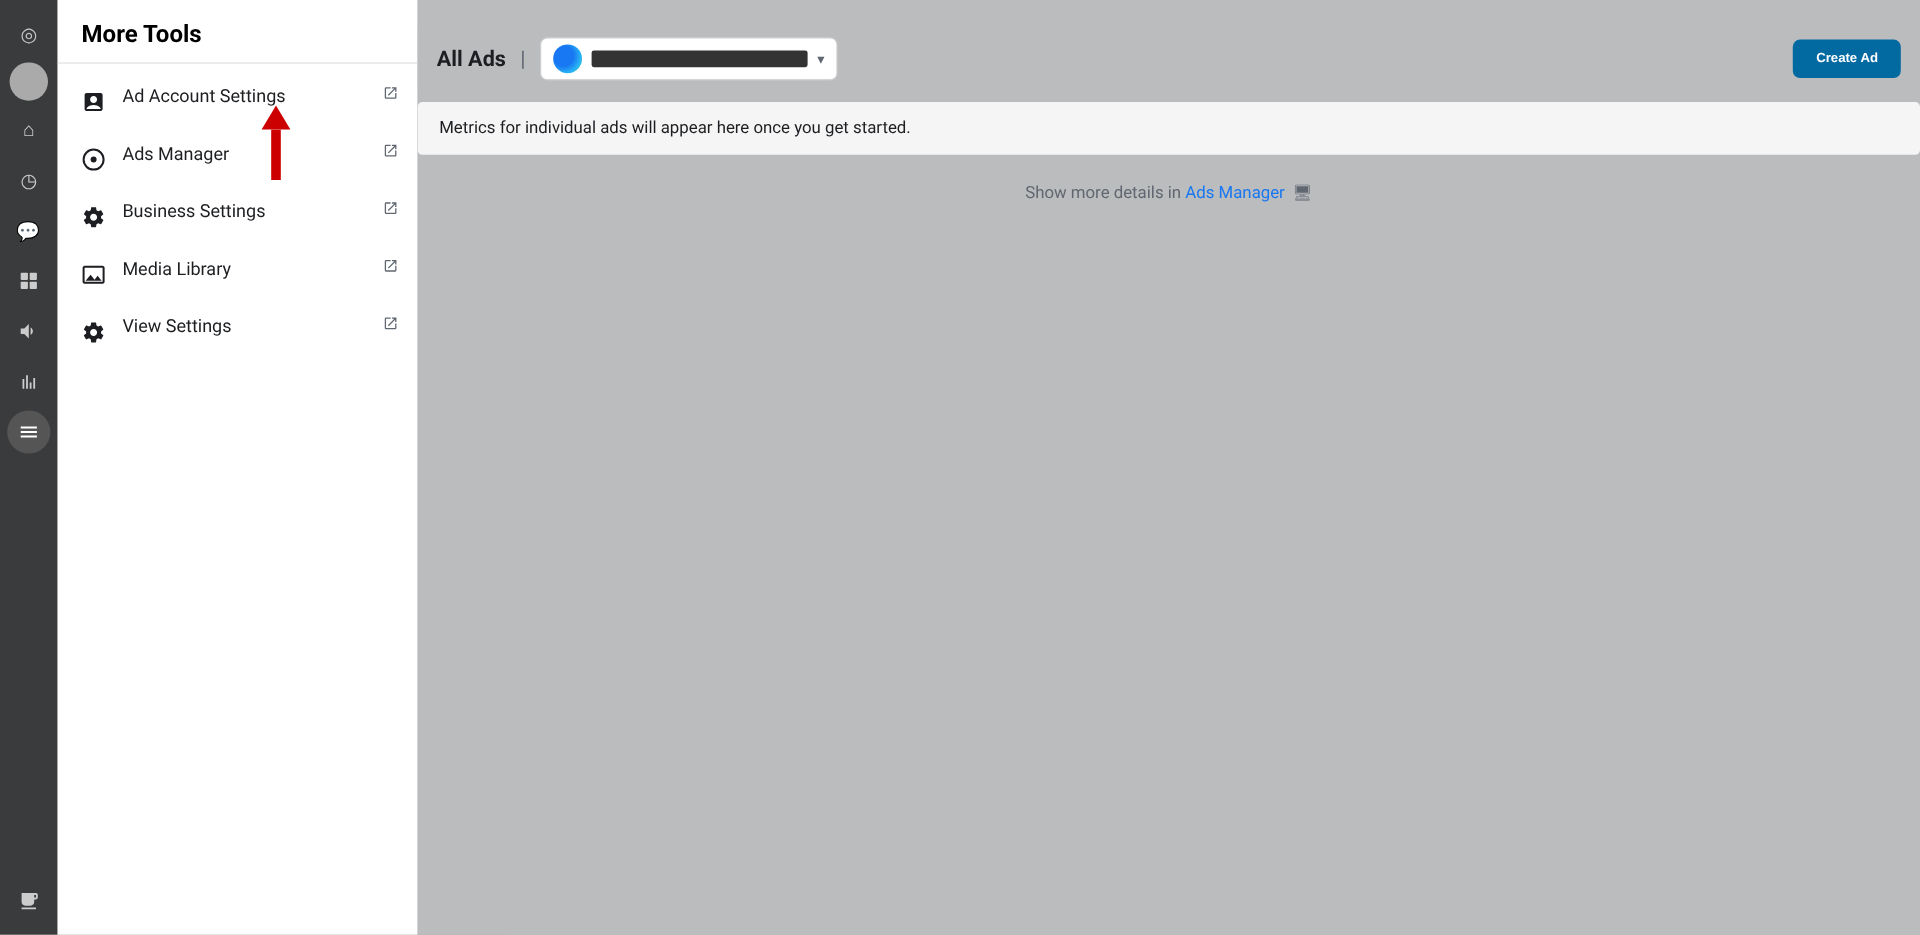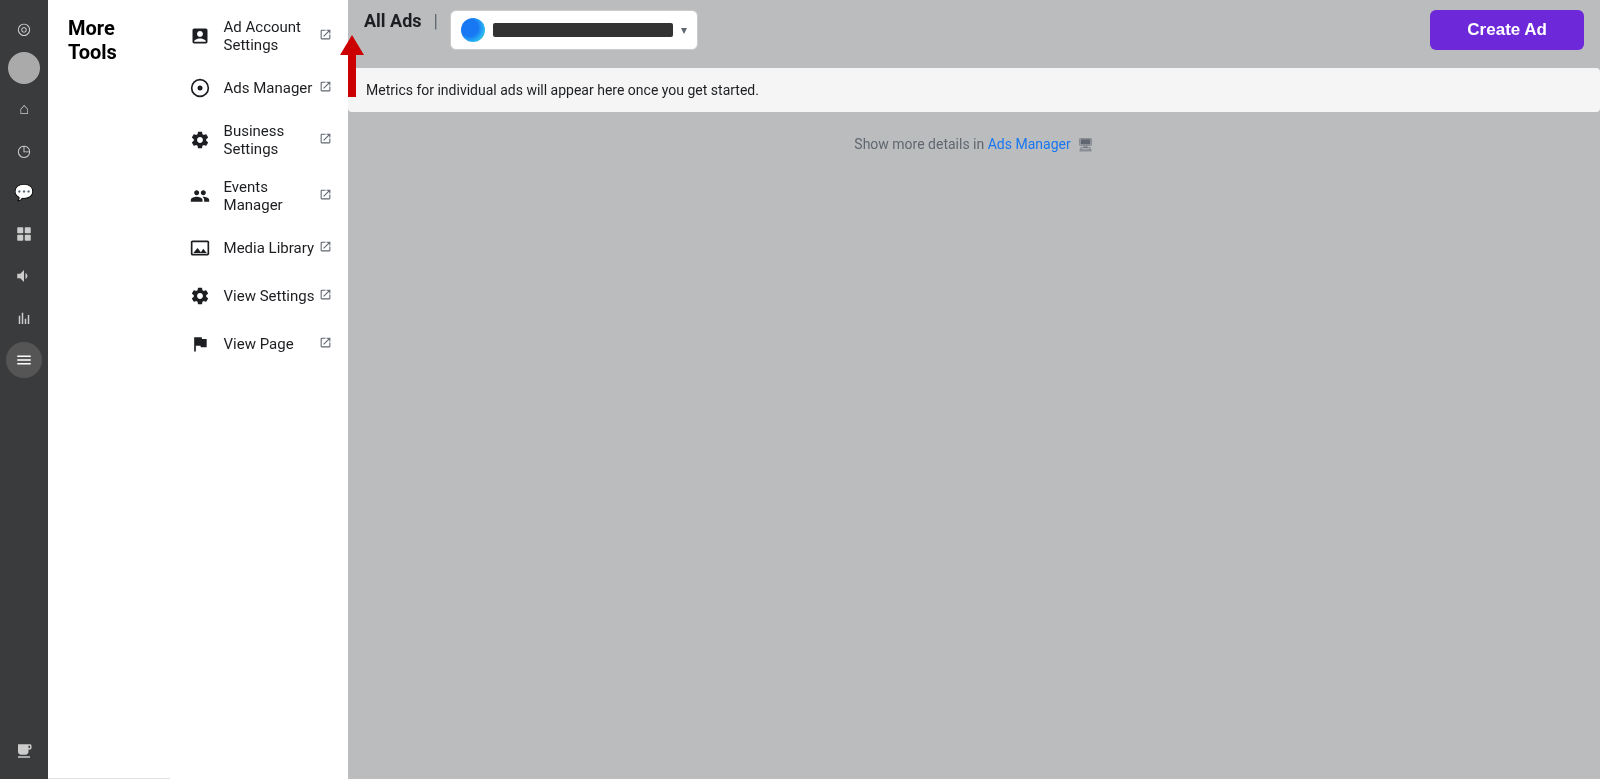--- a/index.html
+++ b/index.html
@@ -45,35 +45,35 @@
       border-radius: 50%;
     }
     .nav-spacer { flex: 1; }
 
     
     .sidebar {
       width: 300px;
       background: #fff;
       flex-shrink: 0;
       display: flex;
-      flex-direction: row;
+      flex-direction: column;
     }
     .sidebar-header {
       font-size: 20px;
       font-weight: 700;
       padding: 16px 20px 12px 20px;
       border-bottom: 1px solid #e0e0e0;
     }
     .sidebar-list {
       list-style: none;
       padding: 8px 0;
     }
     .sidebar-item {
       display: flex;
-      align-items: center;
+      align-items: flex-start;
       padding: 10px 16px;
       cursor: pointer;
       position: relative;
     }
     .sidebar-item .item-icon {
       width: 28px;
       height: 28px;
       display: flex;
       align-items: center;
       justify-content: center;
@@ -106,23 +106,25 @@
       flex: 1;
       display: flex;
       flex-direction: column;
       background: #bbbcbe;
       overflow: hidden;
     }
 
     
     .top-bar {
       display: flex;
+      align-items: center;
       padding: 10px 16px;
       background: #bbbcbe;
       gap: 12px;
+      margin-top: 21px;
     }
     .top-bar-title {
       font-size: 18px;
       font-weight: 700;
       color: #1c1e21;
     }
     .divider-bar {
       color: #606770;
       font-size: 18px;
     }
@@ -149,26 +151,26 @@
       height: 14px;
       width: 180px;
       border-radius: 2px;
     }
     .account-selector .chevron {
       color: #606770;
       font-size: 12px;
     }
     .spacer { flex: 1; }
     .create-ad-btn {
-      background: #6d28d9;
+      background: #0369a1;
       color: #fff;
       border: none;
       border-radius: 6px;
-      padding: 10px 37px;
-      font-size: 17px;
+      padding: 10px 19px;
+      font-size: 11px;
       font-weight: 600;
       cursor: pointer;
     }
 
     
     .info-panel {
       background: #f5f5f5;
       border-radius: 4px;
       margin: 8px 0;
       padding: 14px 18px;
@@ -275,63 +277,37 @@
       <span class="item-label">Business Settings</span>
       <span class="external-icon">
         <svg width="13" height="13" viewBox="0 0 24 24" fill="currentColor">
             <path d="M19 19H5V5h7V3H5a2 2 0 00-2 2v14a2 2 0 002 2h14a2 2 0 002-2v-7h-2v7zM14 3v2h3.59l-9.83 9.83 1.41 1.41L19 6.41V10h2V3h-7z"></path>
           </svg>
       </span>
     </li>
     <li class="sidebar-item">
       <span class="item-icon">
         <svg width="20" height="20" viewBox="0 0 24 24" fill="currentColor">
-            <path d="M16 11c1.66 0 2.99-1.34 2.99-3S17.66 5 16 5c-1.66 0-3 1.34-3 3s1.34 3 3 3zm-8 0c1.66 0 2.99-1.34 2.99-3S9.66 5 8 5C6.34 5 5 6.34 5 8s1.34 3 3 3zm0 2c-2.33 0-7 1.17-7 3.5V19h14v-2.5c0-2.33-4.67-3.5-7-3.5zm8 0c-.29 0-.62.02-.97.05 1.16.84 1.97 1.97 1.97 3.45V19h6v-2.5c0-2.33-4.67-3.5-7-3.5z"></path>
-          </svg>
-      </span>
-      <span class="item-label">Events Manager</span>
-      <span class="external-icon">
-        <svg width="13" height="13" viewBox="0 0 24 24" fill="currentColor">
-            <path d="M19 19H5V5h7V3H5a2 2 0 00-2 2v14a2 2 0 002 2h14a2 2 0 002-2v-7h-2v7zM14 3v2h3.59l-9.83 9.83 1.41 1.41L19 6.41V10h2V3h-7z"></path>
-          </svg>
-      </span>
-    </li>
-    <li class="sidebar-item">
-      <span class="item-icon">
-        <svg width="20" height="20" viewBox="0 0 24 24" fill="currentColor">
             <path d="M21 3H3C2 3 1 4 1 5v14c0 1.1.9 2 2 2h18c1 0 2-1 2-2V5c0-1-1-2-2-2zm0 16H3V5h18v14zM9 12l4 5 3-4 4 5H4z"></path>
           </svg>
       </span>
       <span class="item-label">Media Library</span>
       <span class="external-icon">
         <svg width="13" height="13" viewBox="0 0 24 24" fill="currentColor">
             <path d="M19 19H5V5h7V3H5a2 2 0 00-2 2v14a2 2 0 002 2h14a2 2 0 002-2v-7h-2v7zM14 3v2h3.59l-9.83 9.83 1.41 1.41L19 6.41V10h2V3h-7z"></path>
           </svg>
       </span>
     </li>
     <li class="sidebar-item">
       <span class="item-icon">
         <svg width="20" height="20" viewBox="0 0 24 24" fill="currentColor">
             <path d="M19.43 12.98c.04-.32.07-.64.07-.98s-.03-.66-.07-.98l2.11-1.65c.19-.15.24-.42.12-.64l-2-3.46c-.12-.22-.39-.3-.61-.22l-2.49 1c-.52-.4-1.08-.73-1.69-.98l-.38-2.65C14.46 2.18 14.25 2 14 2h-4c-.25 0-.46.18-.49.42l-.38 2.65c-.61.25-1.17.59-1.69.98l-2.49-1c-.23-.09-.49 0-.61.22l-2 3.46c-.13.22-.07.49.12.64l2.11 1.65c-.04.32-.07.65-.07.98s.03.66.07.98l-2.11 1.65c-.19.15-.24.42-.12.64l2 3.46c.12.22.39.3.61.22l2.49-1c.52.4 1.08.73 1.69.98l.38 2.65c.03.24.24.42.49.42h4c.25 0 .46-.18.49-.42l.38-2.65c.61-.25 1.17-.59 1.69-.98l2.49 1c.23.09.49 0 .61-.22l2-3.46c.12-.22.07-.49-.12-.64l-2.11-1.65zM12 15.5c-1.93 0-3.5-1.57-3.5-3.5s1.57-3.5 3.5-3.5 3.5 1.57 3.5 3.5-1.57 3.5-3.5 3.5z"></path>
           </svg>
       </span>
       <span class="item-label">View Settings</span>
-      <span class="external-icon">
-        <svg width="13" height="13" viewBox="0 0 24 24" fill="currentColor">
-            <path d="M19 19H5V5h7V3H5a2 2 0 00-2 2v14a2 2 0 002 2h14a2 2 0 002-2v-7h-2v7zM14 3v2h3.59l-9.83 9.83 1.41 1.41L19 6.41V10h2V3h-7z"></path>
-          </svg>
-      </span>
-    </li>
-    <li class="sidebar-item">
-      <span class="item-icon">
-        <svg width="20" height="20" viewBox="0 0 24 24" fill="currentColor">
-            <path d="M14.4 6L14 4H5v17h2v-7h5.6l.4 2h7V6z"></path>
-          </svg>
-      </span>
-      <span class="item-label">View Page</span>
       <span class="external-icon">
         <svg width="13" height="13" viewBox="0 0 24 24" fill="currentColor">
             <path d="M19 19H5V5h7V3H5a2 2 0 00-2 2v14a2 2 0 002 2h14a2 2 0 002-2v-7h-2v7zM14 3v2h3.59l-9.83 9.83 1.41 1.41L19 6.41V10h2V3h-7z"></path>
           </svg>
       </span>
     </li>
   </ul>
 </aside>
 
 <main class="main-content">

